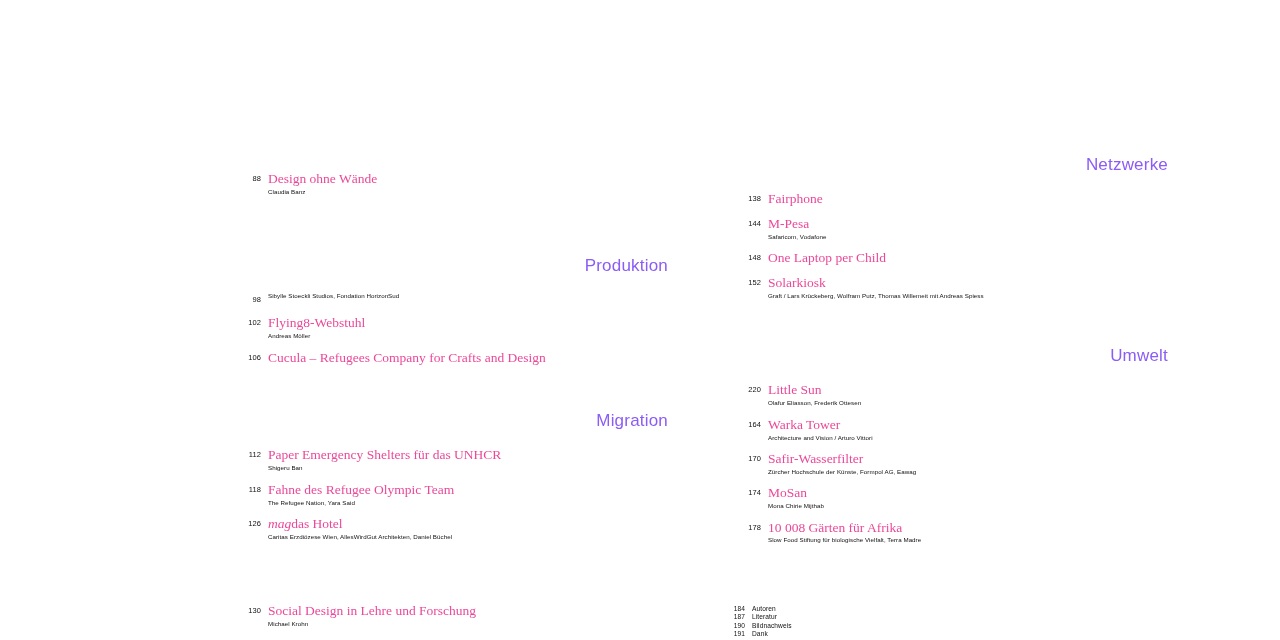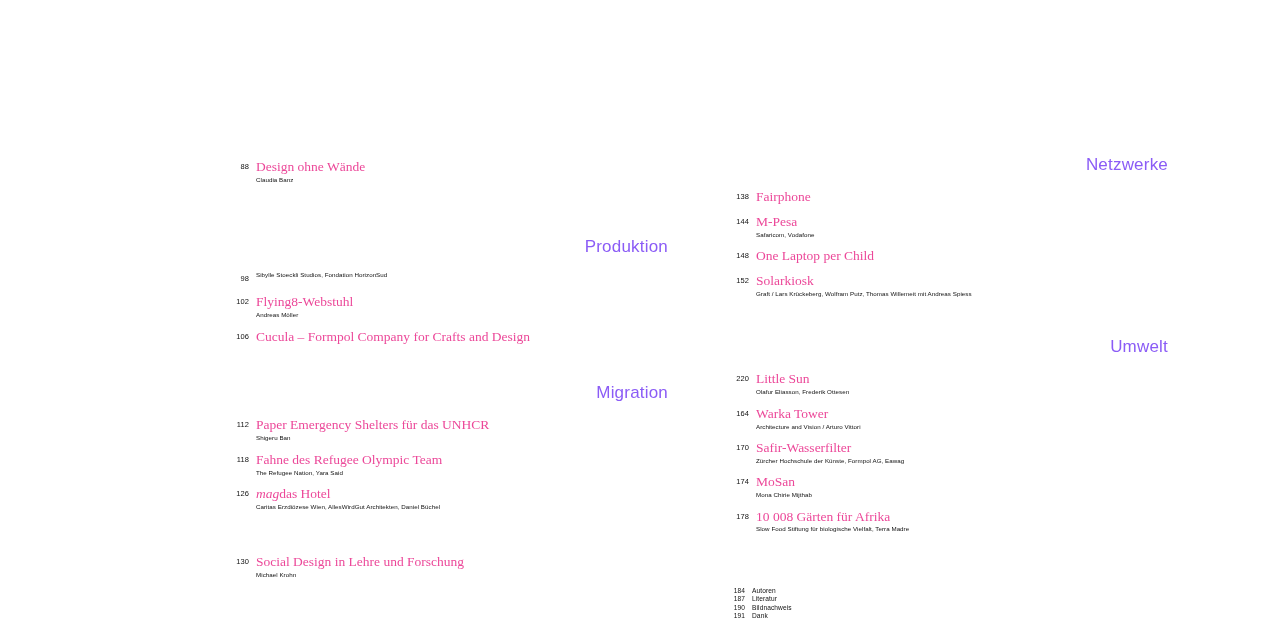--- a/index.html
+++ b/index.html
@@ -32,21 +32,21 @@
   .section-title {
     font-family: "Liberation Sans", sans-serif;
     font-size: 17px;
     font-weight: 400;
     letter-spacing: 0.2px;
     color: #8b5cf6;
     margin: 0 0 14px 24px;
     text-align: right;
   }
 
-  .entries { margin: 4px; padding: 0; list-style: none; }
+  .entries { margin: 16px; padding: 0; list-style: none; }
 
   .entry {
     position: relative;
     padding-left: 24px;
     margin-bottom: 9px;
     min-height: 14px;
   }
   .entry .pagenum {
     position: absolute;
     left: 0;
@@ -123,21 +123,21 @@
           <span class="pagenum">98</span>
           <span class="sub">Sibylle Stoeckli Studios, Fondation HorizonSud</span>
         </li>
         <li class="entry">
           <span class="pagenum">102</span>
           <span class="title">Flying8-Webstuhl</span>
           <span class="sub">Andreas Möller</span>
         </li>
         <li class="entry">
           <span class="pagenum">106</span>
-          <span class="title">Cucula – Formpol Company for Crafts and Design</span>
+          <span class="title">Cucula – Refugees Company for Crafts and Design</span>
         </li>
       </ul>
       <div class="gap-md"></div>
       <div class="section-title">Migration</div>
       <ul class="entries">
         <li class="entry">
           <span class="pagenum">112</span>
           <span class="title">Paper Emergency Shelters für das UNHCR</span>
           <span class="sub">Shigeru Ban</span>
         </li>

